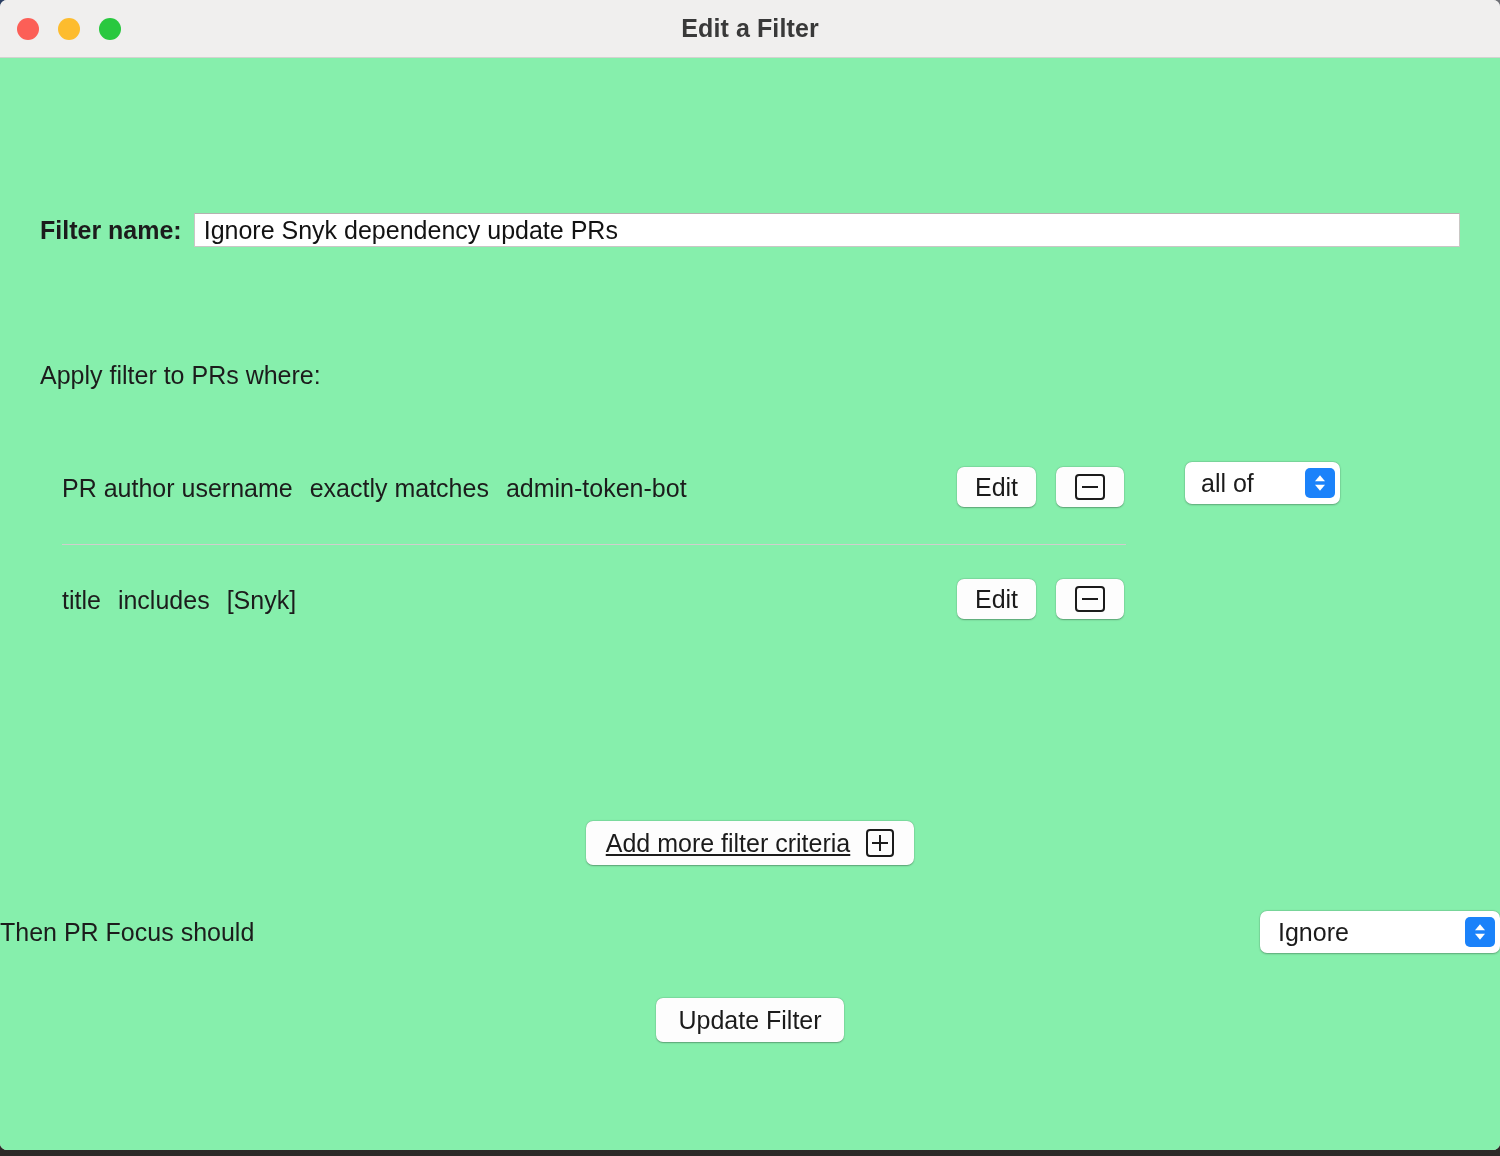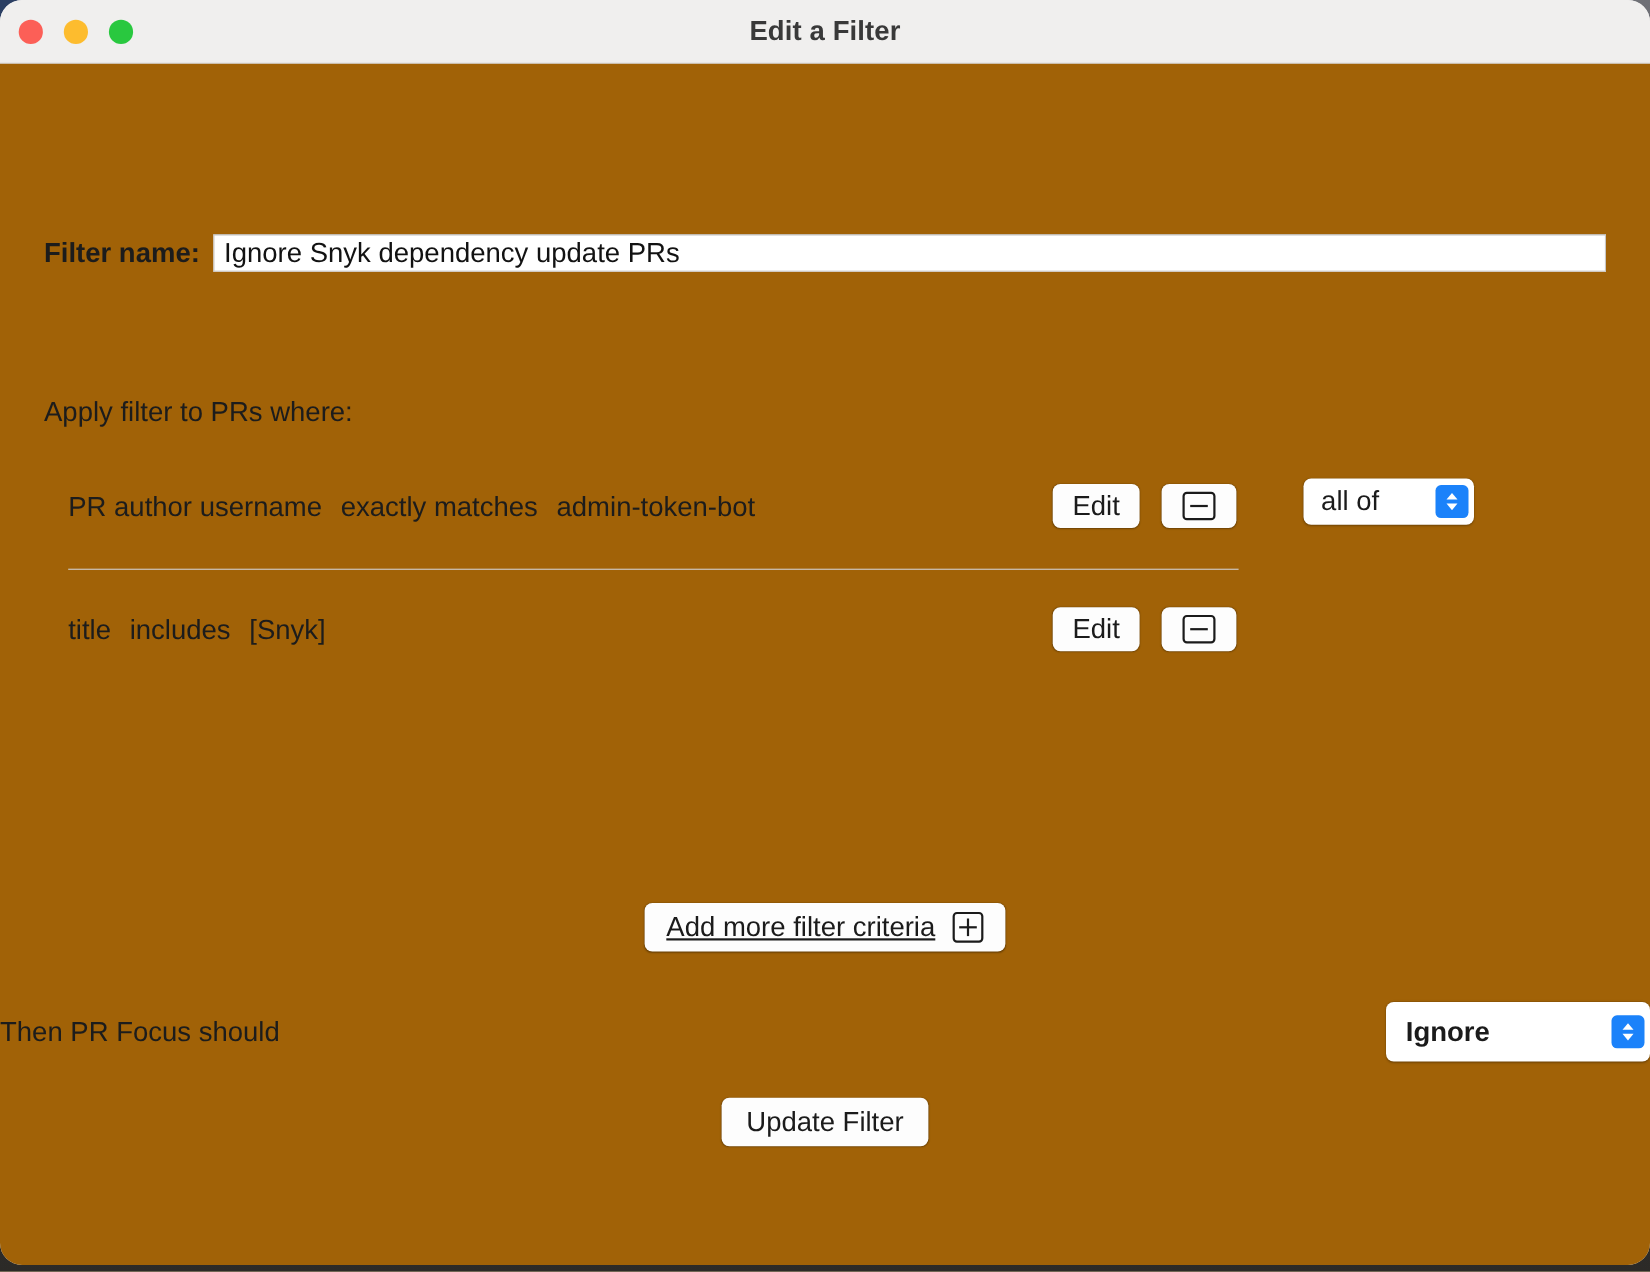--- a/index.html
+++ b/index.html
@@ -25,21 +25,21 @@
       linear-gradient(180deg, #6f7076 0%, #4a4a50 40%, #2c2a27 100%);
   }
 
   .window {
     position: absolute;
     left: 0;
     top: 0;
     width: 1500px;
     height: 1150px;
     background: #ececeb;
-    border-radius: 20px;
+    border-radius: 7px;
     overflow: hidden;
   }
 
   
   .titlebar {
     position: relative;
     height: 57px;
     background: #f0efee;
     border-bottom: 1px solid #d4d2d0;
   }
@@ -67,21 +67,21 @@
     font-size: 25px;
     font-weight: bold;
     color: #393939;
     letter-spacing: 0.1px;
   }
 
   
   .body {
     position: relative;
     height: 1093px;
-    background: #a16207;
+    background: #86efac;
   }
 
   
   .filter-name-row {
     position: absolute;
     left: 40px;
     top: 155px;
     width: 1420px;
     display: flex;
     align-items: center;
@@ -113,21 +113,21 @@
     left: 40px;
     top: 303px;
     font-size: 25px;
     color: #1c1c1c;
   }
 
   
   .criteria-list {
     position: absolute;
     left: 0;
-    top: 367px;
+    top: 394px;
     width: 1376px;
   }
   .criteria-row {
     position: relative;
     height: 112px;
   }
   .criteria-text {
     position: absolute;
     left: 62px;
     top: 22px;
@@ -281,23 +281,22 @@
     justify-content: space-between;
     gap: 32px;
   }
   .then-label {
     font-size: 25px;
     color: #1c1c1c;
     white-space: nowrap;
   }
   .ignore-popup {
     width: 240px;
-    height: 54px;
+    height: 42px;
     padding-left: 18px;
-    font-weight: bold;
   }
 
   
   .update-wrap {
     position: absolute;
     left: 0; right: 0;
     top: 940px;
     display: flex;
     justify-content: center;
   }

